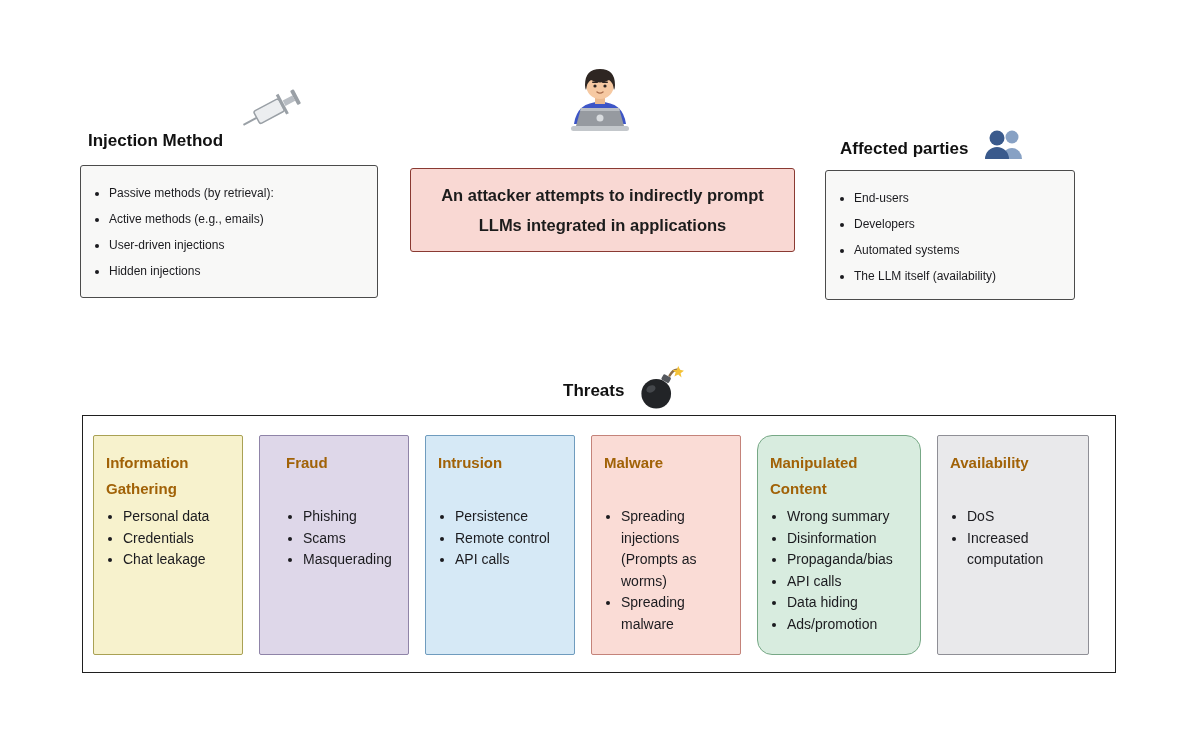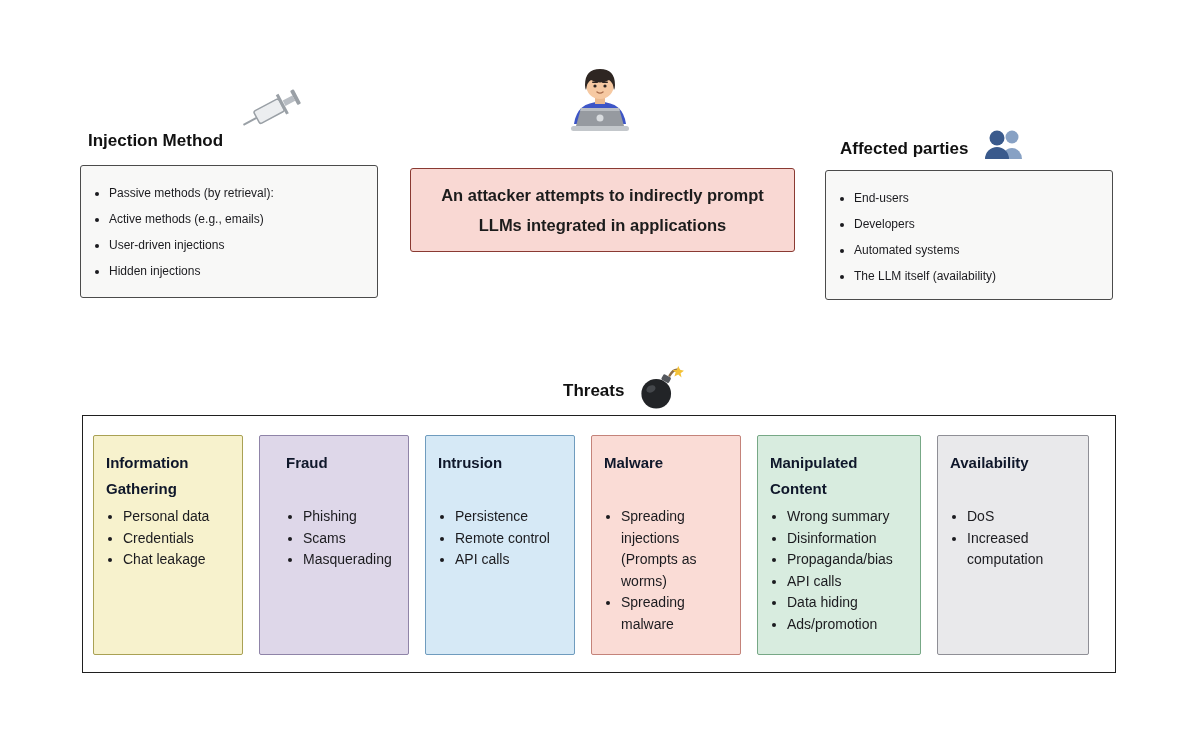--- a/index.html
+++ b/index.html
@@ -36,21 +36,21 @@
     list-style: disc;
   }
   ul.bullets li {
     font-size: 12px;
     line-height: 26px;
     color: #1b1b1f;
   }
   .injection-heading { left: 88px; top: 131px; }
   .injection-panel { left: 80px; top: 165px; width: 298px; height: 133px; padding-top: 14px; }
   .affected-heading { left: 840px; top: 133px; }
-  .affected-panel { left: 825px; top: 170px; width: 288px; height: 130px; padding-top: 14px; }
+  .affected-panel { left: 825px; top: 170px; width: 250px; height: 130px; padding-top: 14px; }
 
   .attacker-icon { position: absolute; left: 554px; top: 60px; }
   .attacker-box {
     position: absolute;
     left: 410px; top: 168px; width: 385px; height: 84px;
     background: #f9d8d3;
     border: 1.5px solid #8a3a32;
     border-radius: 3px;
     box-sizing: border-box;
     display: flex;
@@ -84,28 +84,28 @@
   }
   .card {
     height: 220px;
     box-sizing: border-box;
     border: 1px solid #999;
     border-radius: 2px;
     padding: 14px 10px 10px 12px;
     overflow: hidden;
   }
   .card-0, .card-1, .card-2, .card-3 { width: 150px; }
-  .card-4 { width: 164px; }
+  .card-4 { width: 164px; border-radius: 15px; }
   .card-5 { width: 152px; }
   .card-title {
     font-size: 15px;
     font-weight: 700;
     line-height: 26px;
     min-height: 56px;
-    color: #0f172a;
+    color: #a16207;
   }
   ul.card-bullets {
     margin: 0;
     padding: 0 0 0 17px;
     list-style: disc;
   }
   ul.card-bullets li {
     font-size: 14px;
     line-height: 21.5px;
     color: #1b1b1f;

